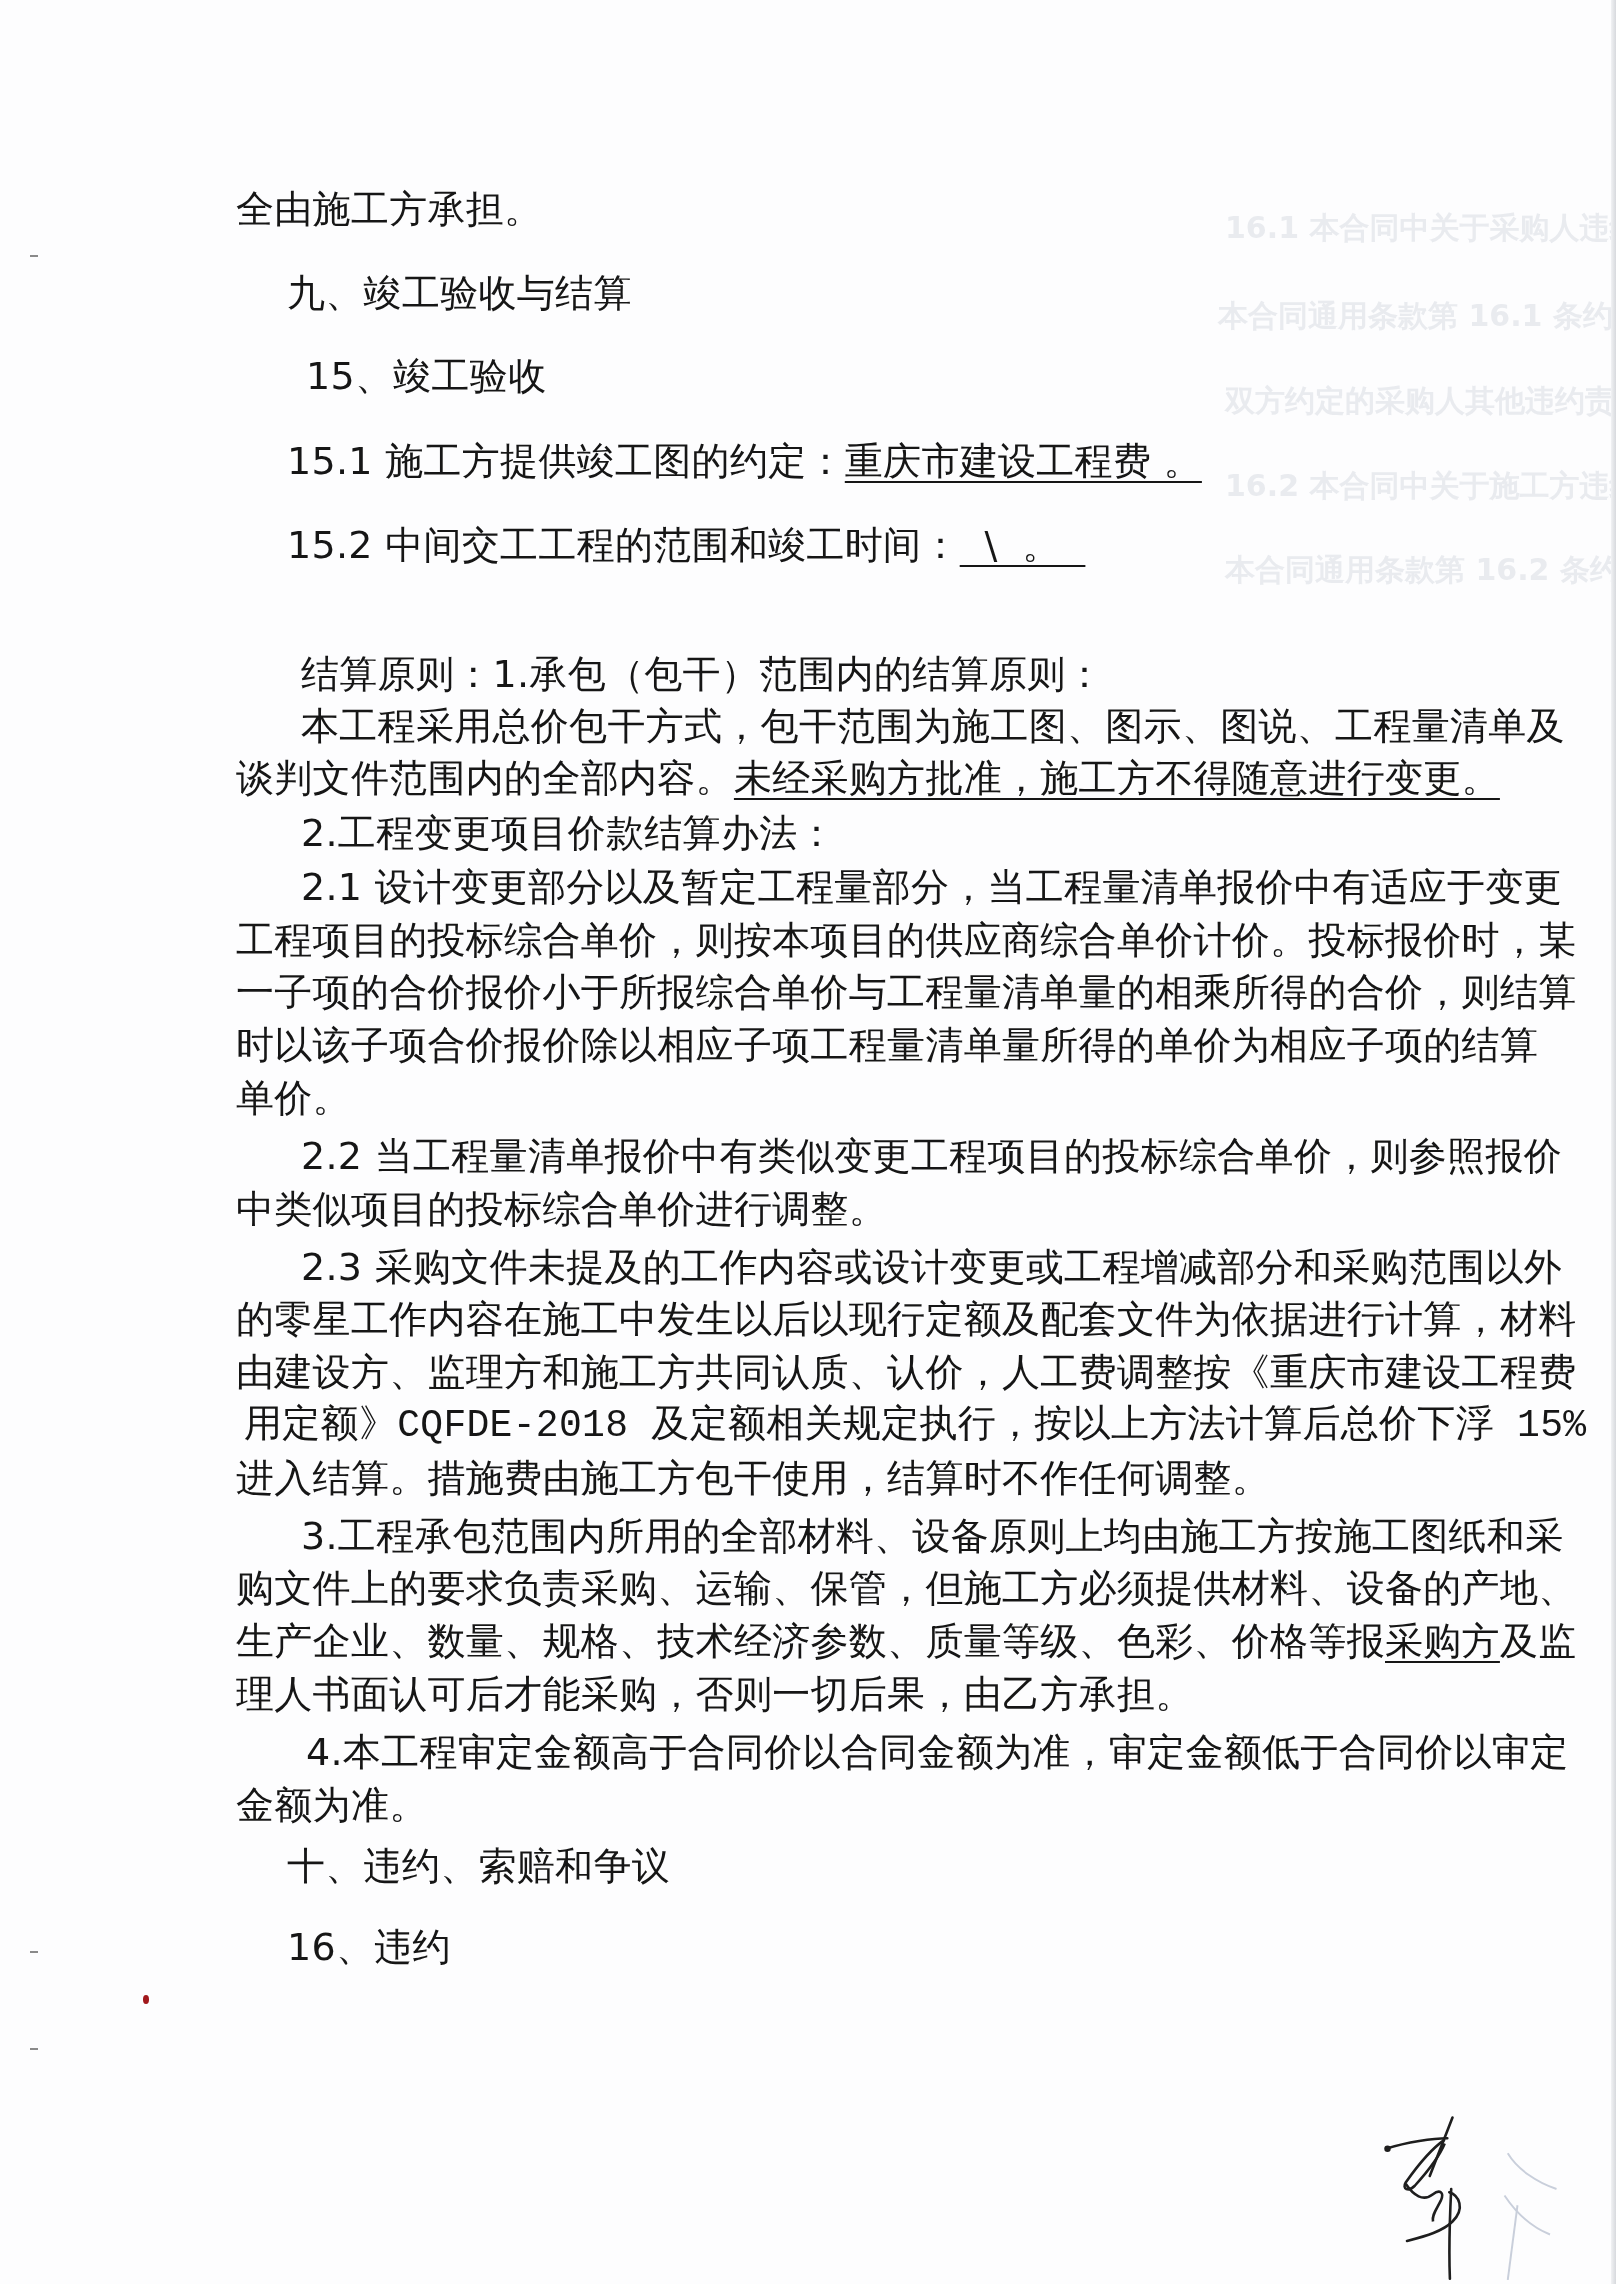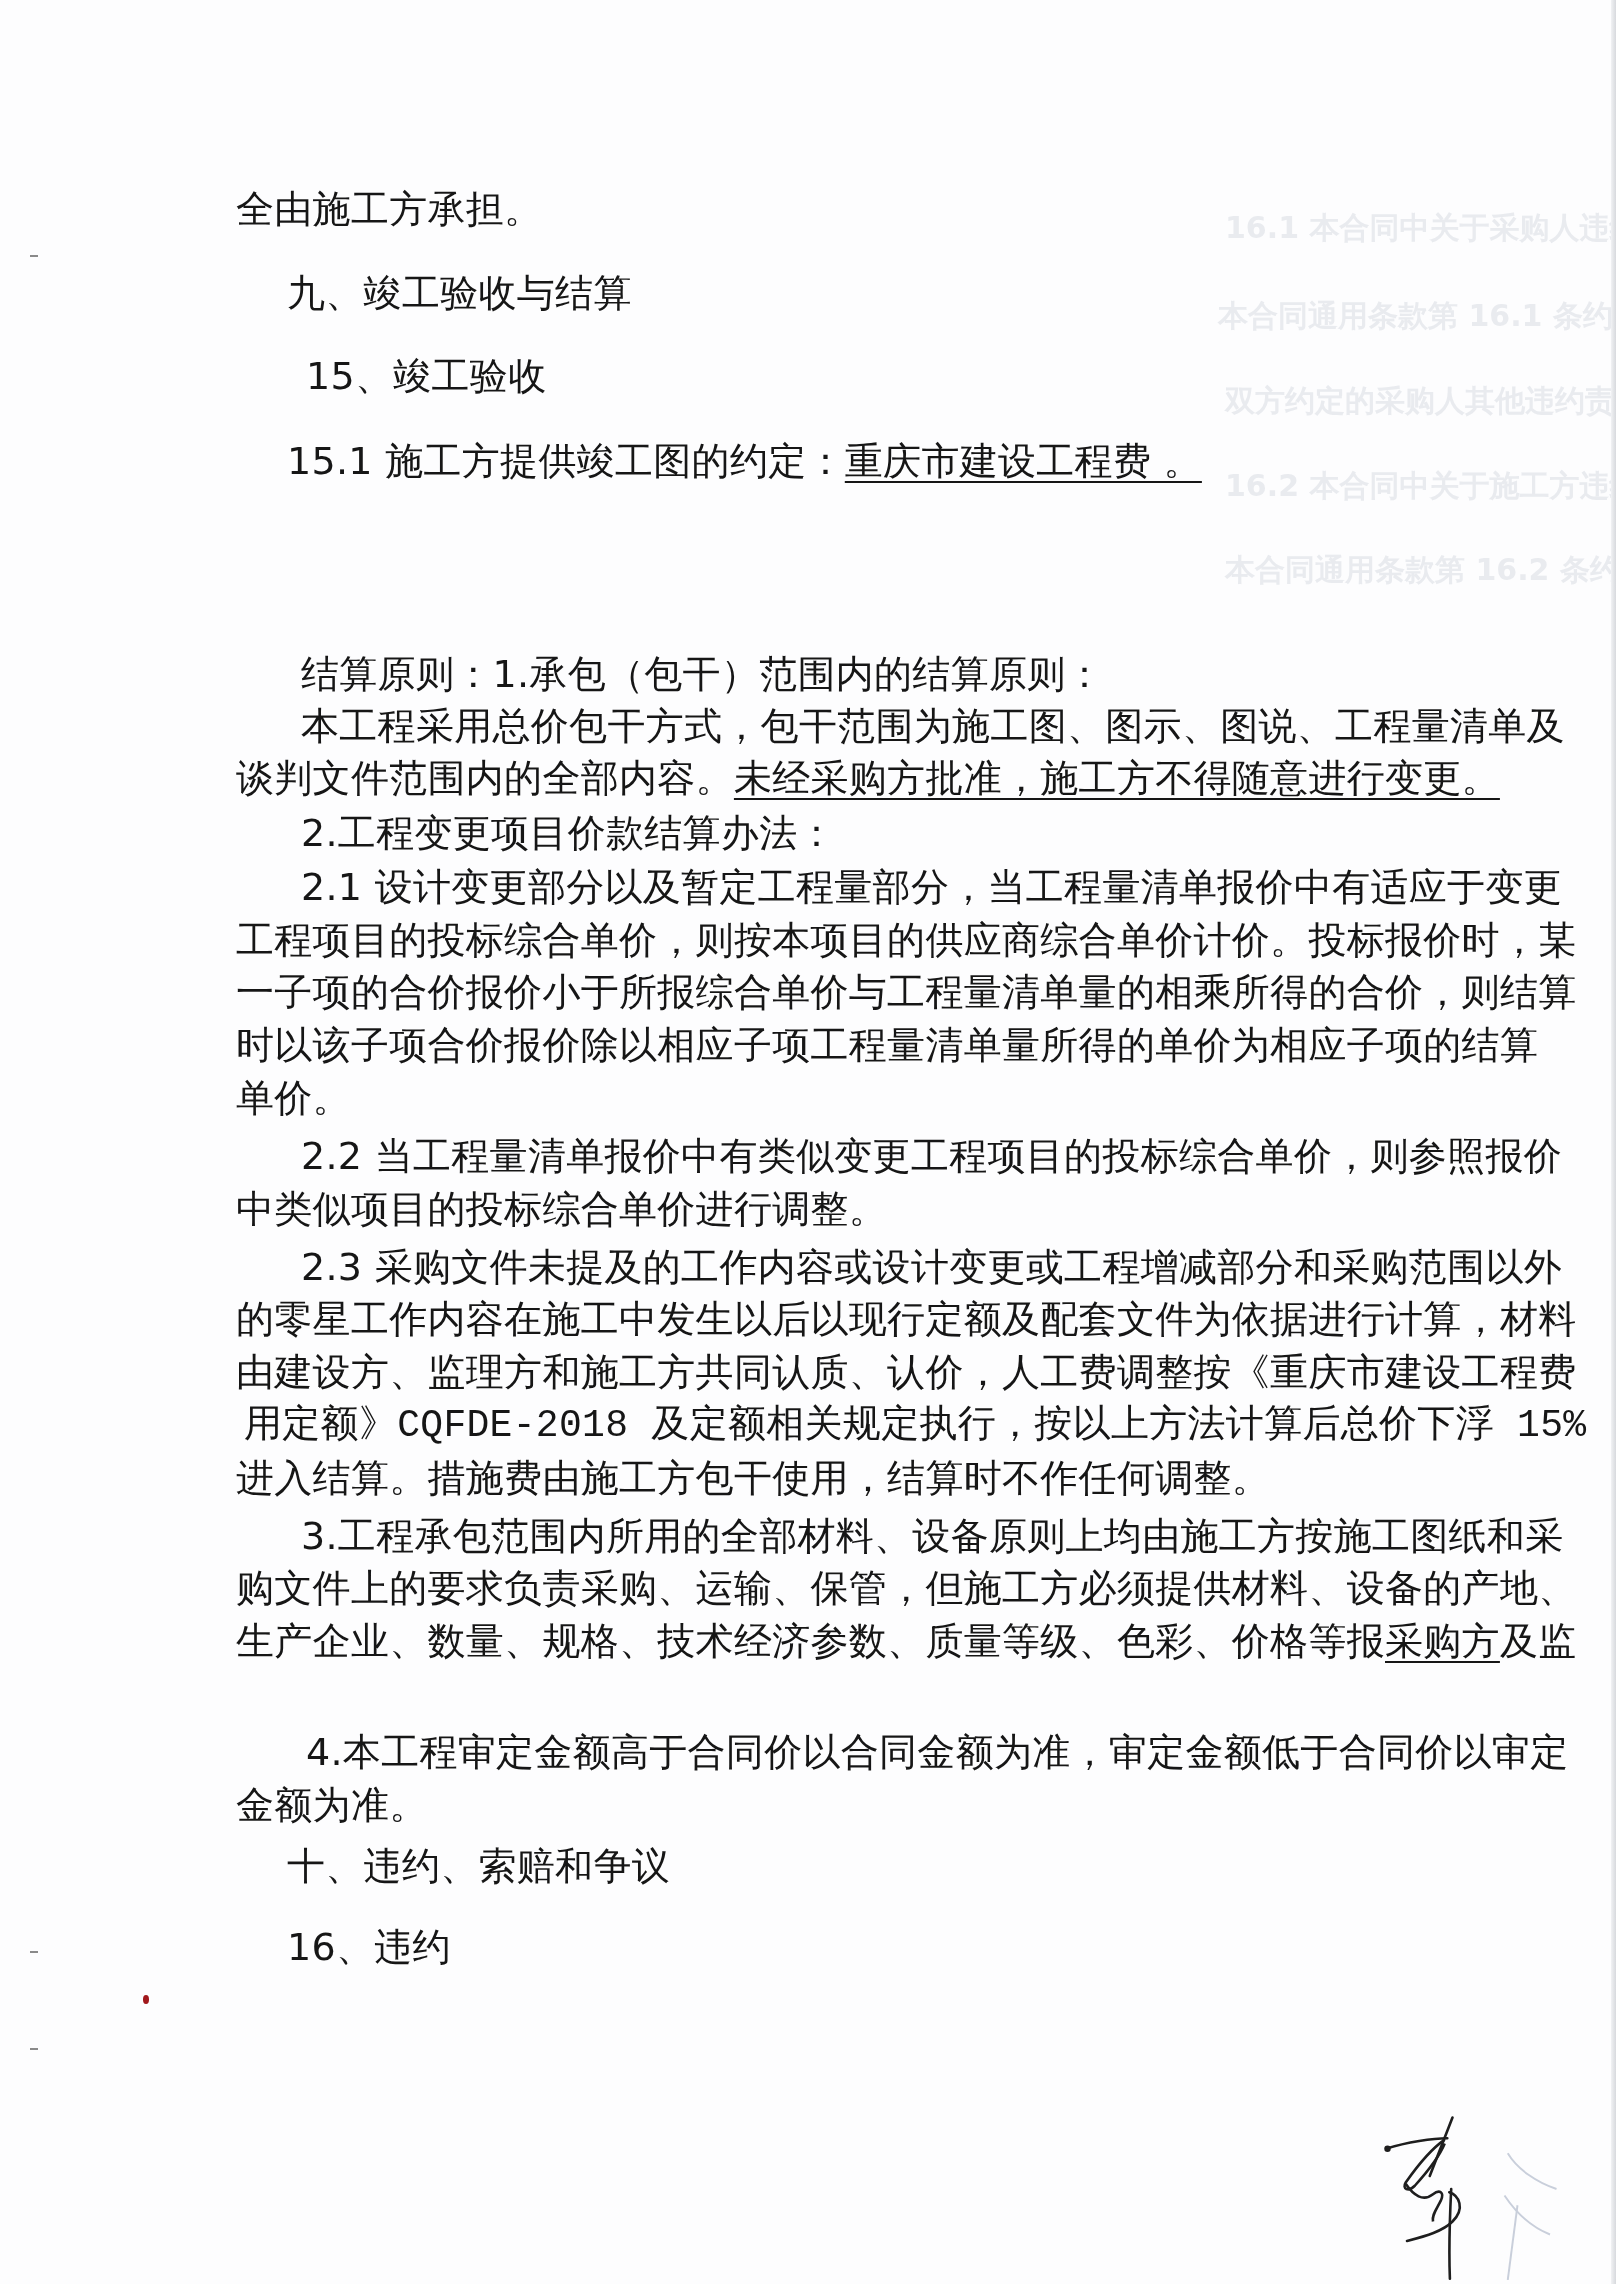--- a/index.html
+++ b/index.html
@@ -78,20 +78,23 @@
   <div class="bleed" style="left:1225px; top:466px;">16.2 本合同中关于施工方违约的具体责任如下：</div>
   <div class="bleed" style="left:1225px; top:550px;">本合同通用条款第 16.2 条约定施工方违约应承担的</div>
 
   <div class="line" style="left:236px; top:190px;">全由施工方承担。</div>
   <div class="line" style="left:287px; top:274px;">九、竣工验收与结算</div>
   <div class="line" style="left:287px; top:357px;margin-left:19px;">15、竣工验收</div>
 
   <div class="line" style="left:287px; top:442px;">
     <span>15.1 施工方提供竣工图的约定：</span><span class="u">重庆市建设工程费  。</span>
   </div>
+  <div class="line" style="left:287px; top:526px;">
+    <span>15.2 中间交工工程的范围和竣工时间：</span><span class="u" style="white-space:pre;">  \  。  </span>
+  </div>
 
   <div class="line" style="left:301px; top:655px;">结算原则：1.承包（包干）范围内的结算原则：</div>
   <div class="line" style="left:301px; top:707px;">本工程采用总价包干方式，包干范围为施工图、图示、图说、工程量清单及</div>
   <div class="line" style="left:236px; top:759px;">
     <span>谈判文件范围内的全部内容。</span><span class="u">未经采购方批准，施工方不得随意进行变更。</span>
   </div>
   <div class="line" style="left:301px; top:814px;">2.工程变更项目价款结算办法：</div>
   <div class="line" style="left:301px; top:868px;">2.1 设计变更部分以及暂定工程量部分，当工程量清单报价中有适应于变更</div>
   <div class="line" style="left:236px; top:973px;">一子项的合价报价小于所报综合单价与工程量清单量的相乘所得的合价，则结算</div>
   <div class="line" style="left:236px; top:921px;">工程项目的投标综合单价，则按本项目的供应商综合单价计价。投标报价时，某</div>
@@ -102,20 +105,21 @@
   <div class="line" style="left:301px; top:1248px;">2.3 采购文件未提及的工作内容或设计变更或工程增减部分和采购范围以外</div>
   <div class="line" style="left:236px; top:1300px;">的零星工作内容在施工中发生以后以现行定额及配套文件为依据进行计算，材料</div>
   <div class="line" style="left:236px; top:1353px;">由建设方、监理方和施工方共同认质、认价，人工费调整按《重庆市建设工程费</div>
   <div class="line" style="left:244px; top:1406px;font-family:Liberation Mono, monospace;">用定额》CQFDE-2018 及定额相关规定执行，按以上方法计算后总价下浮 15%</div>
   <div class="line" style="left:236px; top:1459px;">进入结算。措施费由施工方包干使用，结算时不作任何调整。</div>
   <div class="line" style="left:301px; top:1517px;">3.工程承包范围内所用的全部材料、设备原则上均由施工方按施工图纸和采</div>
   <div class="line" style="left:236px; top:1569px;">购文件上的要求负责采购、运输、保管，但施工方必须提供材料、设备的产地、</div>
   <div class="line" style="left:236px; top:1622px;">
     <span>生产企业、数量、规格、技术经济参数、质量等级、色彩、价格等报</span><span class="u">采购方</span><span>及监</span>
   </div>
+  <div class="line" style="left:236px; top:1675px;">理人书面认可后才能采购，否则一切后果，由乙方承担。</div>
   <div class="line" style="left:306px; top:1733px;">4.本工程审定金额高于合同价以合同金额为准，审定金额低于合同价以审定</div>
   <div class="line" style="left:236px; top:1786px;">金额为准。</div>
   <div class="line" style="left:287px; top:1847px;">十、违约、索赔和争议</div>
   <div class="line" style="left:287px; top:1928px;">16、违约</div>
 
   <div class="margin-mark" style="left:30px; top:255px;"></div>
   <div class="margin-mark" style="left:30px; top:1951px;"></div>
   <div class="margin-mark" style="left:30px; top:2048px;"></div>
   <div class="red-dot" style="left:143px; top:1995px;"></div>
 

